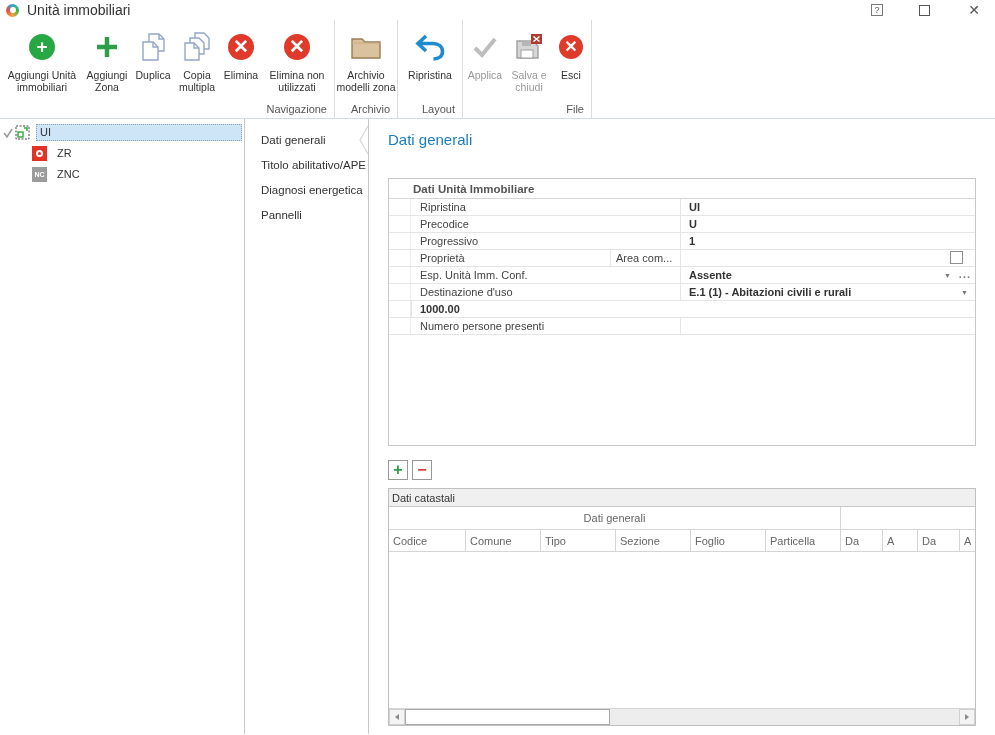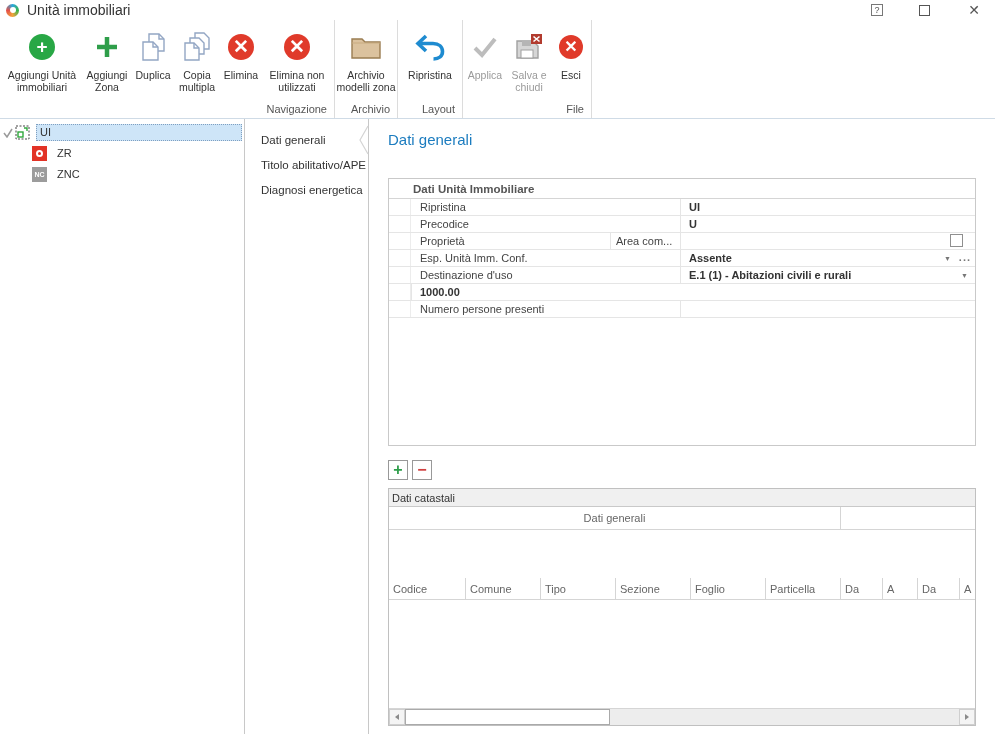--- a/index.html
+++ b/index.html
@@ -89,21 +89,21 @@
 
   
   .grid { width:588px; height:238px; border:1px solid #c0c0c0; margin-top:8px;
     display:flex; flex-direction:column; font-size:11px; }
   .grid-caption { height:18px; background:#f0f0f0; border-bottom:1px solid #c9c9c9;
     display:flex; align-items:center; padding-left:3px; color:#333; }
   .grid-grouprow { height:23px; display:flex; border-bottom:1px solid #d5d5d5; color:#666; }
   .gg-main { width:452px; border-right:1px solid #d5d5d5; display:flex; align-items:center;
     justify-content:center; }
   .gg-rest { flex:1; }
-  .grid-headrow { height:22px; display:flex; border-bottom:1px solid #d5d5d5; color:#666;margin-top:48px; }
+  .grid-headrow { height:22px; display:flex; border-bottom:1px solid #d5d5d5; color:#666; }
   .gh { border-right:1px solid #d5d5d5; display:flex; align-items:center; padding-left:4px;
     overflow:hidden; white-space:nowrap; }
   .gh:last-child { border-right:none; flex:1; }
   .grid-body { flex:1; background:#fff; }
   .grid-hscroll { height:17px; background:#ededed; border-top:1px solid #d5d5d5;
     display:flex; align-items:stretch; }
   .sc-btn { width:16px; background:#f4f4f4; border:1px solid #cfcfcf; display:flex;
     align-items:center; justify-content:center; }
   .sc-thumb { width:205px; background:#fff; border:1px solid #aaa; }
   .sc-track { flex:1; }
@@ -291,40 +291,48 @@
             <polyline points="9,1 1,15 9,29" stroke="#d4d4d4" stroke-width="1.2" fill="#fff"></polyline>
           </svg>
       </span>
     </div>
     <div class="nav-item">
       <span>Titolo abilitativo/APE</span>
     </div>
     <div class="nav-item">
       <span>Diagnosi energetica</span>
     </div>
+    <div class="nav-item">
+      <span>Pannelli</span>
+    </div>
   </div>
 
   <div class="main">
     <h1 class="page-title">Dati generali</h1>
 
     <div class="form-panel">
       <div class="form-title">Dati Unità Immobiliare</div>
 
       <div class="form-row">
         <div class="fr-ind"></div>
         <div class="fr-lbl">Ripristina</div>
         <div class="fr-val">UI</div>
       </div>
 
       <div class="form-row">
         <div class="fr-ind"></div>
         <div class="fr-lbl">Precodice</div>
         <div class="fr-val">U</div>
       </div>
 
+      <div class="form-row">
+        <div class="fr-ind"></div>
+        <div class="fr-lbl">Progressivo</div>
+        <div class="fr-val">1</div>
+      </div>
 
       <div class="form-row">
         <div class="fr-ind"></div>
         <div class="fr-lbl">Proprietà</div>
         <div class="fr-sub">Area com...</div>
         <div class="fr-val">
           <span></span>
           <span class="checkbox"></span>
         </div>
       </div>

